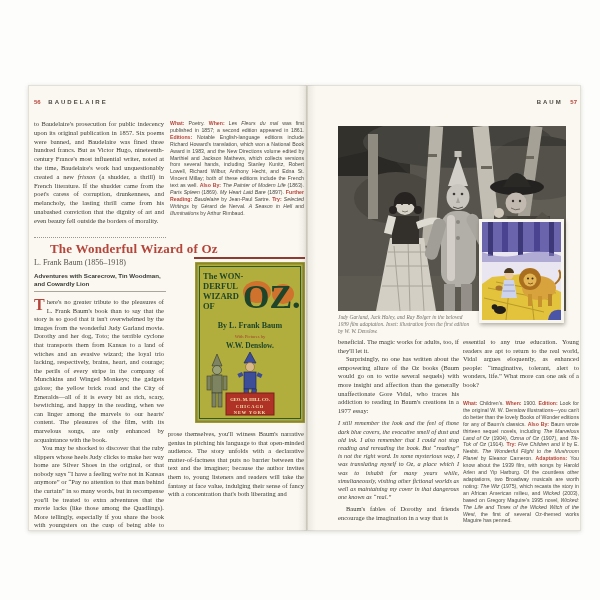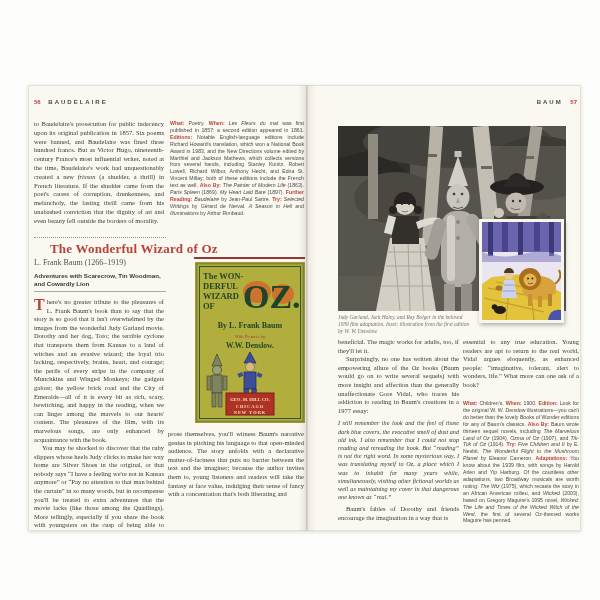--- a/index.html
+++ b/index.html
@@ -58,21 +58,21 @@
         <span>BAUDELAIRE</span>
       </div>
 
       <div class="abs bodytext" style="left:5px;top:34px;width:130px;line-height:8.8px;"><span>to Baudelaire's prosecution for public indecency upon its original publication in 1857. Six poems were banned, and Baudelaire was fined three hundred francs. But as Victor Hugo, nineteenth-century France's most influential writer, noted at the time, Baudelaire's work had unquestionably created a new </span><span class="seg-italic">frisson</span><span> (a shudder, a thrill) in French literature. If the shudder came from the poet's caress of corruption, drunkenness, and melancholy, the lasting thrill came from his unabashed conviction that the dignity of art and even beauty fell outside the borders of morality.</span></div>
 
       <div class="abs sidebar" style="left:141px;top:34px;width:134px;"><span class="seg-label">What: </span><span>Poetry. </span><span class="seg-label">When: </span><span class="seg-italic">Les Fleurs du mal</span><span> was first published in 1857; a second edition appeared in 1861. </span><span class="seg-label">Editions: </span><span>Notable English-language editions include Richard Howard's translation, which won a National Book Award in 1983, and the New Directions volume edited by Marthiel and Jackson Mathews, which collects versions from several hands, including Stanley Kunitz, Robert Lowell, Richard Wilbur, Anthony Hecht, and Edna St. Vincent Millay; both of these editions include the French text as well. </span><span class="seg-label">Also By: </span><span class="seg-italic">The Painter of Modern Life</span><span> (1863). </span><span class="seg-italic">Paris Spleen</span><span> (1869). </span><span class="seg-italic">My Heart Laid Bare</span><span> (1897). </span><span class="seg-label">Further Reading: </span><span class="seg-italic">Baudelaire</span><span> by Jean-Paul Sartre. </span><span class="seg-label">Try: </span><span class="seg-italic">Selected Writings</span><span> by Gérard de Nerval. </span><span class="seg-italic">A Season in Hell</span><span> and </span><span class="seg-italic">Illuminations</span><span> by Arthur Rimbaud.</span></div>
 
       <div class="abs dotted-rule" style="left:5px;top:151px;width:132px;"></div>
 
       <div class="abs entry-title" style="left:21px;top:155px;width:170px;">The Wonderful Wizard of Oz</div>
-      <div class="abs entry-author" style="left:5px;top:172px;">L. Frank Baum (1266–1919)</div>
+      <div class="abs entry-author" style="left:5px;top:172px;">L. Frank Baum (1856–1918)</div>
       <div class="abs entry-subtitle" style="left:5px;top:186px;width:132px;">Adventures with Scarecrow, Tin Woodman, and Cowardly Lion</div>
 
       <div class="abs bodytext" style="left:5px;top:212px;width:130px;">
         <p><span class="dropcap">T</span><span>here's no greater tribute to the pleasures of L. Frank Baum's book than to say that the story is so good that it isn't overwhelmed by the images from the wonderful Judy Garland movie. Dorothy and her dog, Toto; the terrible cyclone that transports them from Kansas to a land of witches and an evasive wizard; the loyal trio lacking, respectively, brains, heart, and courage; the perils of every stripe in the company of Munchkins and Winged Monkeys; the gadgets galore; the yellow brick road and the City of Emeralds—all of it is every bit as rich, scary, bewitching, and happy in the reading, when we can linger among the marvels to our hearts' content. The pleasures of the film, with its marvelous songs, are only enhanced by acquaintance with the book.</span></p>
         <p class="ind">You may be shocked to discover that the ruby slippers whose heels Judy clicks to make her way home are Silver Shoes in the original, or that nobody says “I have a feeling we're not in Kansas anymore” or “Pay no attention to that man behind the curtain” in so many words, but in recompense you'll be treated to extra adventures that the movie lacks (like those among the Quadlings). More tellingly, especially if you share the book with youngsters on the cusp of being able to tackle its simple</p>
       </div>
 
       <div class="abs red-rule" style="left:165px;top:171px;width:111px;"></div>
 
       <div class="abs" style="left:166px;top:176px;width:110px;height:161px;">

